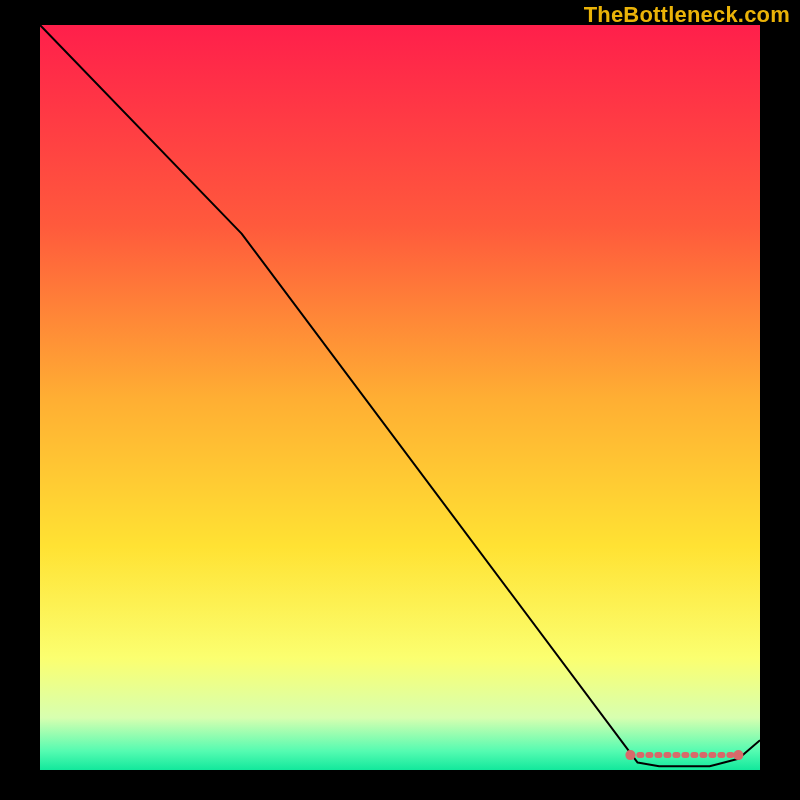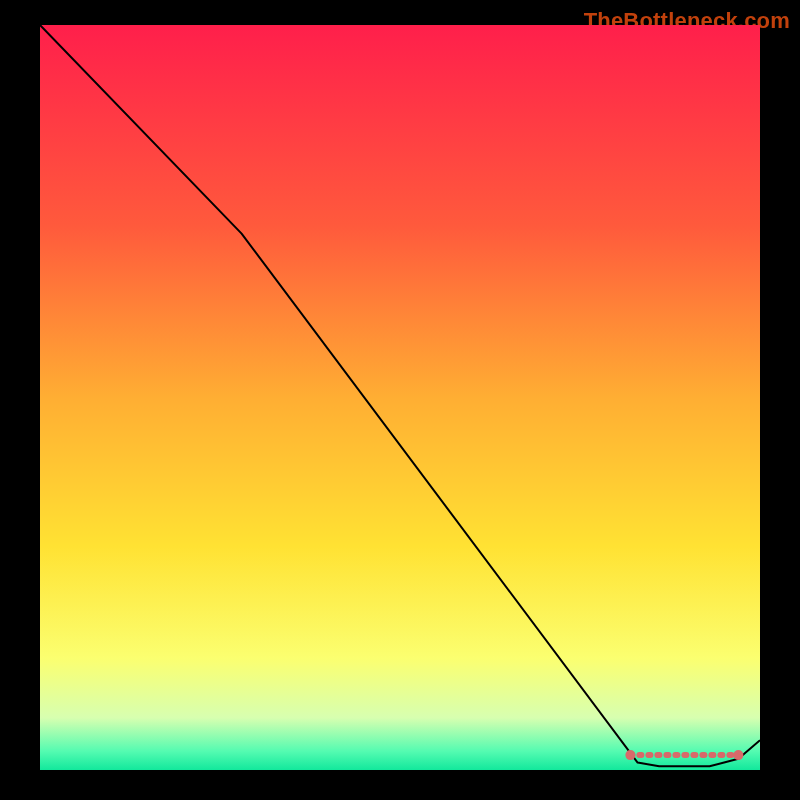--- a/index.html
+++ b/index.html
@@ -16,24 +16,23 @@
     width: 800px;
     height: 800px;
     background: #000;
   }
   .watermark {
     position: absolute;
     top: 2px;
     right: 10px;
     font-size: 22px;
     font-weight: 600;
-    color: #c2410c;
+    color: #eab308;
     letter-spacing: 0.2px;
     user-select: none;
-    margin-top: 6px;
   }
   .plot {
     position: absolute;
     left: 40px;
     top: 25px;
     width: 720px;
     height: 745px;
   }
   svg {
     display: block;

